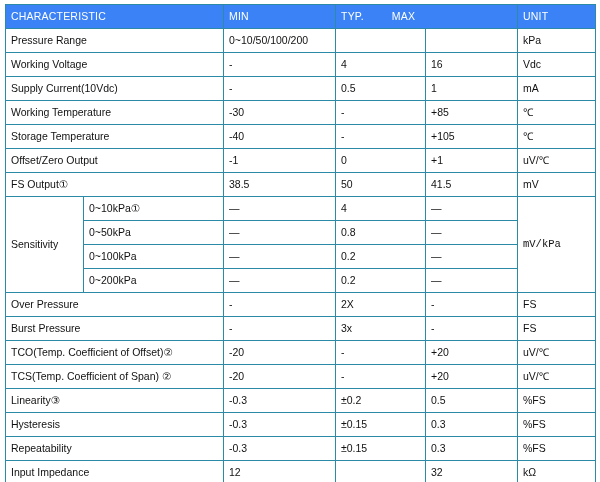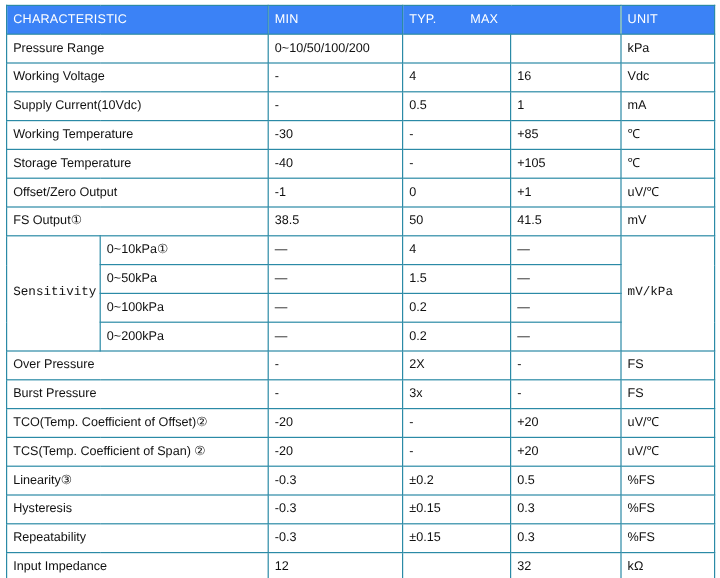--- a/index.html
+++ b/index.html
@@ -57,21 +57,20 @@
   thead th.th-typmax {
     padding-left: 5px;
   }
   thead th.th-typmax span.gap {
     display: inline-block;
     width: 28px;
   }
   td.sens-label {
     vertical-align: middle;
     text-align: left;
-    font-family: Liberation Mono, monospace;
   }
   td.unit-merge { vertical-align: middle; font-family: Liberation Mono, monospace; }
 </style>
 </head>
 <body>
 
 <div class="sheet">
 
   <table class="spec">
     <colgroup>
@@ -146,21 +145,21 @@
         <td class="sens-label" rowspan="4">Sensitivity</td>
         <td>0~10kPa①</td>
         <td>—</td>
         <td>4</td>
         <td>—</td>
         <td class="unit-merge" rowspan="4">mV/kPa</td>
       </tr>
       <tr>
         <td>0~50kPa</td>
         <td>—</td>
-        <td>1.5</td>
+        <td>0.8</td>
         <td>—</td>
       </tr>
       <tr>
         <td>0~100kPa</td>
         <td>—</td>
         <td>0.2</td>
         <td>—</td>
       </tr>
       <tr>
         <td>0~200kPa</td>

